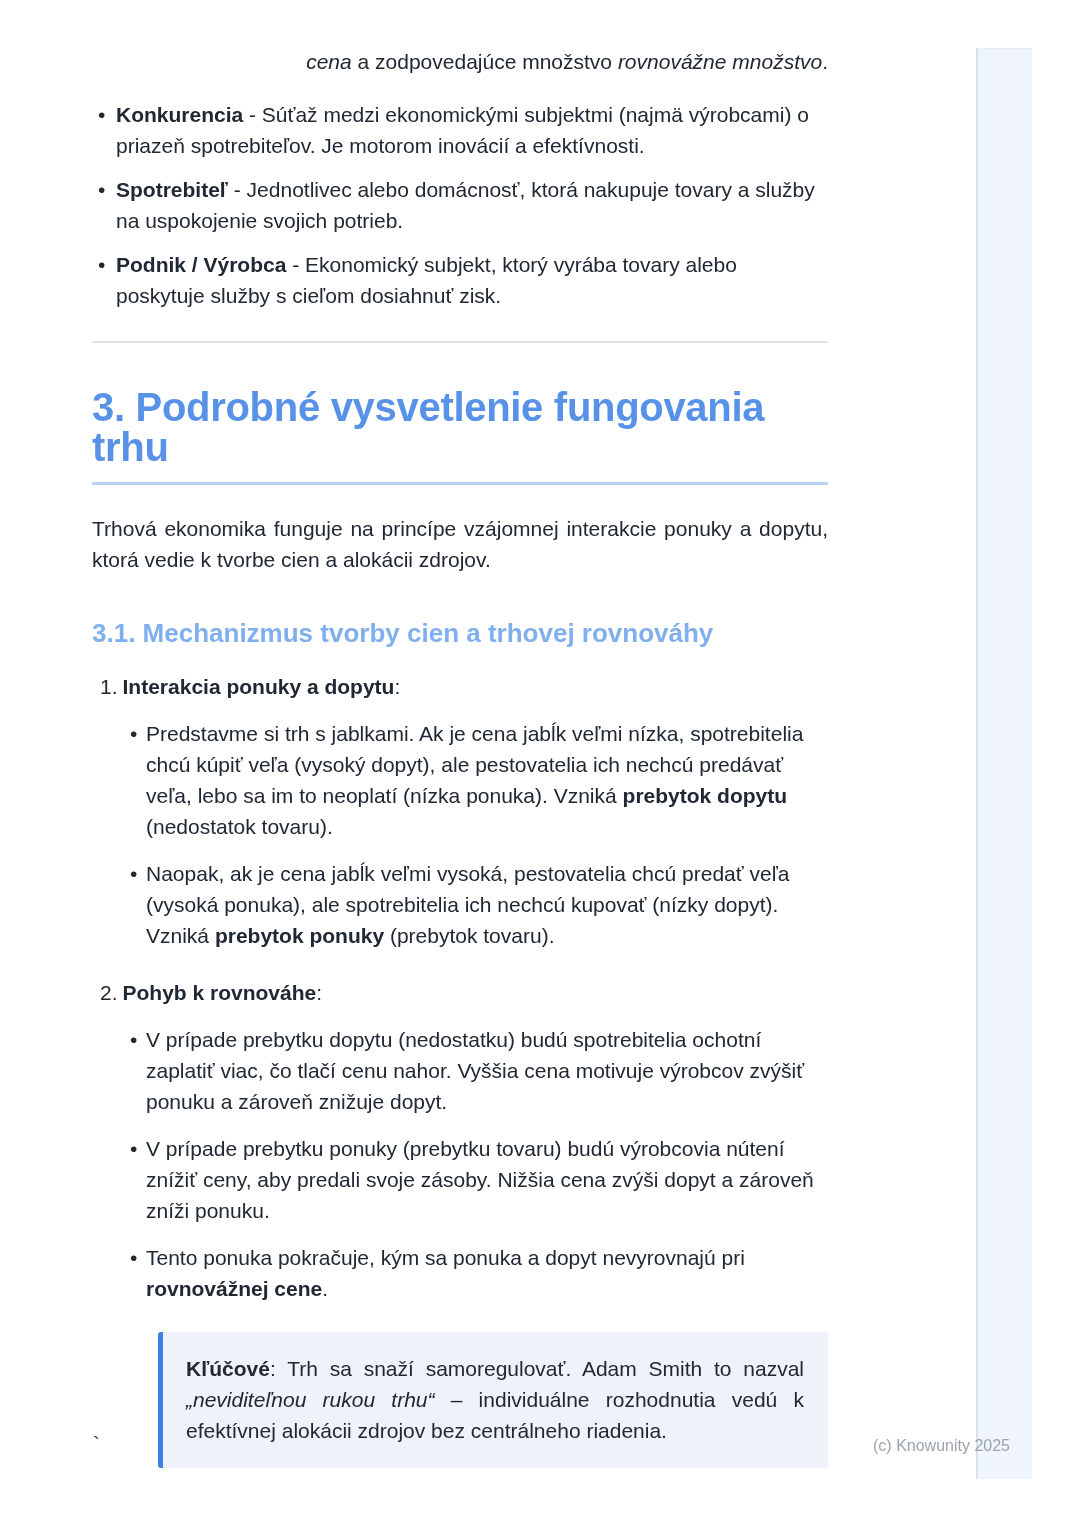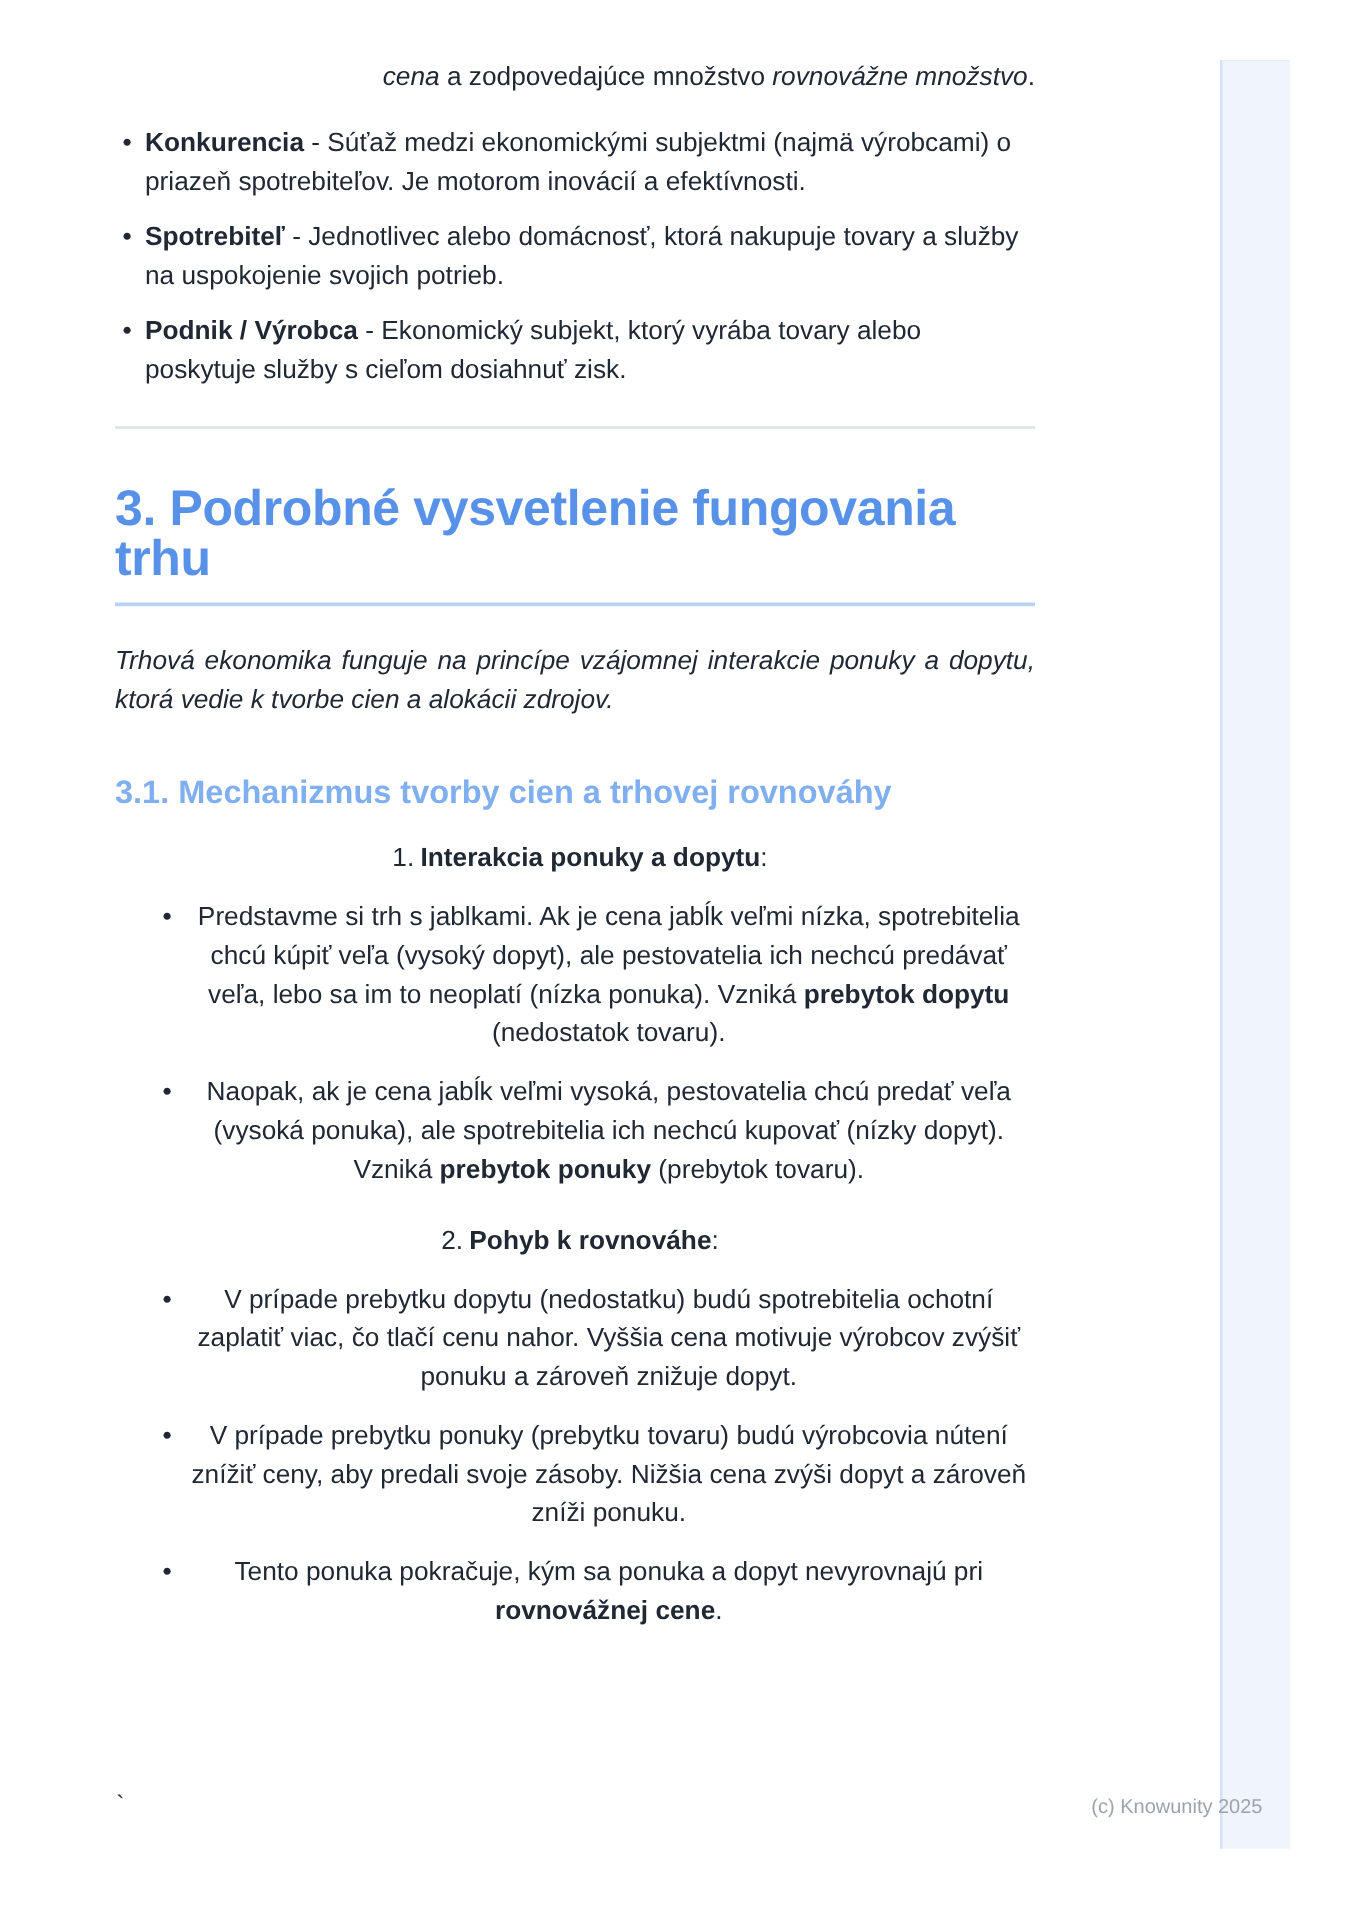--- a/index.html
+++ b/index.html
@@ -42,30 +42,30 @@
 
   h2.section-title {
     margin: 44px 0 0 0;
     font-size: 40px; line-height: 40px;
     letter-spacing: -0.3px;
     font-weight: bold;
     color: #5892E8;
     padding-bottom: 15px;
     border-bottom: 3px solid #BBD3F2;
   }
-  p.intro { margin-top: 28px; text-align: justify; font-style: italic; }
+  p.intro { margin-top: 28px; text-align: justify; }
 
   h3.subsection-title {
     margin: 42px 0 0 0;
     font-size: 26px; line-height: 32px;
     font-weight: bold;
     color: #80AFEF;
   }
 
-  .olist { margin-top: 22px; text-align: center; }
+  .olist { margin-top: 22px; }
   .oitem + .oitem { margin-top: 26px; }
   .ohead { padding-left: 8px; font-size: 21px; line-height: 31px; }
   .num { margin-right: 5px; }
   ul.subs { list-style: none; margin: 6px 0 0 0; padding: 0; }
   ul.subs > li { position: relative; padding-left: 54px; margin-top: 16px;
                  font-size: 21px; line-height: 31px; }
   .sdot { position: absolute; left: 38px; top: 0; }
 
   .callout {
     margin: 28px 0 0 66px;
@@ -128,18 +128,21 @@
       <div class="ohead"><span class="num">2.</span><span class="b">Pohyb k rovnováhe</span><span>:</span></div>
       <ul class="subs">
         <li><span class="sdot">•</span><span>V prípade prebytku dopytu (nedostatku) budú spotrebitelia ochotní zaplatiť viac, čo tlačí cenu nahor. Vyššia cena motivuje výrobcov zvýšiť ponuku a zároveň znižuje dopyt.</span><span class="b"></span><span></span></li>
         <li><span class="sdot">•</span><span>V prípade prebytku ponuky (prebytku tovaru) budú výrobcovia nútení znížiť ceny, aby predali svoje zásoby. Nižšia cena zvýši dopyt a zároveň zníži ponuku.</span><span class="b"></span><span></span></li>
         <li><span class="sdot">•</span><span>Tento ponuka pokračuje, kým sa ponuka a dopyt nevyrovnajú pri </span><span class="b">rovnovážnej cene</span><span>.</span></li>
       </ul>
     </div>
 
   </div>
 
+  <div class="callout">
+    <p><span class="b">Kľúčové</span><span>: Trh sa snaží samoregulovať. Adam Smith to nazval </span><span class="i">„neviditeľnou rukou trhu“</span><span> – individuálne rozhodnutia vedú k efektívnej alokácii zdrojov bez centrálneho riadenia.</span></p>
+  </div>
 
 </div>
 
 <span class="stray">`</span>
 
 <div class="footer">(c) Knowunity 2025</div>
 
 </body></html>

